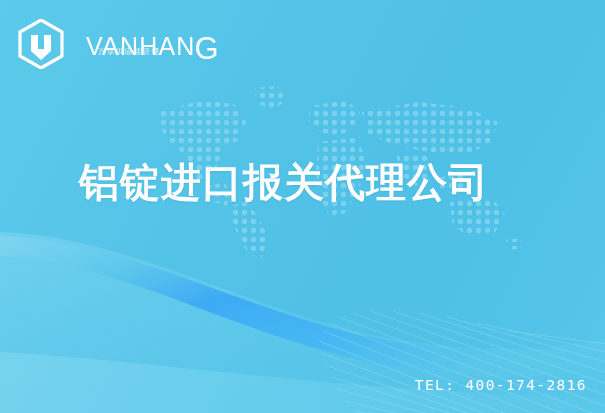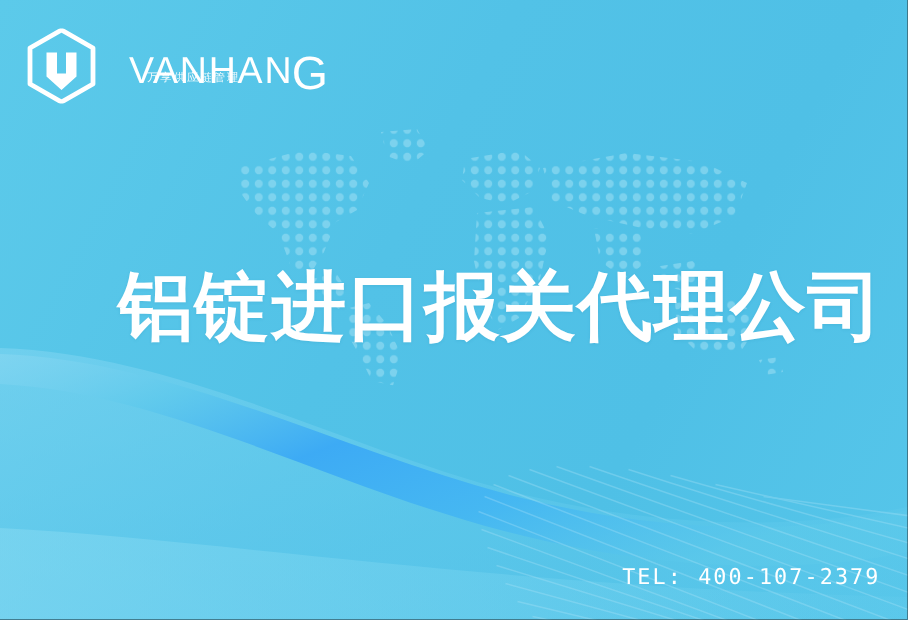--- a/index.html
+++ b/index.html
@@ -100,23 +100,23 @@
     font-size: 7.5px;
     letter-spacing: 1.4px;
     white-space: nowrap;
     font-family: Liberation Sans, sans-serif;
   }
 
   
   .headline {
     position: absolute;
     left: 79px;
-    top: 177px;
+    top: 161px;
     color: #ffffff;
-    font-size: 50px;
+    font-size: 40px;
     line-height: 1.08;
     letter-spacing: 1px;
     font-weight: 700;
     white-space: nowrap;
     font-family: "DejaVu Sans", "Liberation Sans", sans-serif;
     text-shadow: 0 1px 2px rgba(40,140,180,0.18);
   }
 
   
   .tel {
@@ -245,15 +245,15 @@
       </svg>
     </div>
     <div class="logo-text-block">
       <div class="wordmark"><span>VANHAN</span><span class="g-big">G</span></div>
       <div class="sub-cn">万享供应链管理</div>
     </div>
   </div>
 
   <div class="headline">铝锭进口报关代理公司</div>
 
-  <div class="tel">TEL: 400-107-2379</div>
+  <div class="tel">TEL: 400-174-2816</div>
 
 </div>
 
 </body></html>

